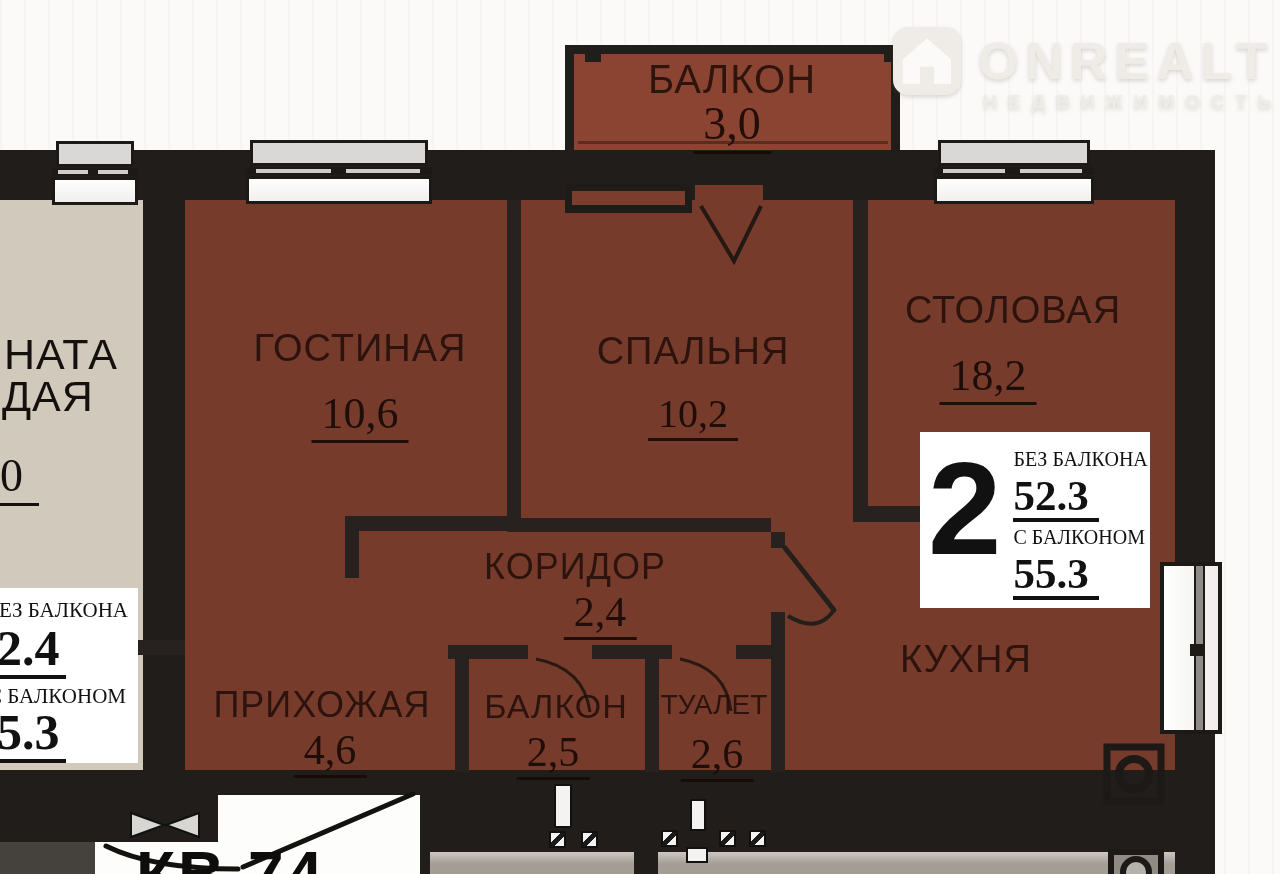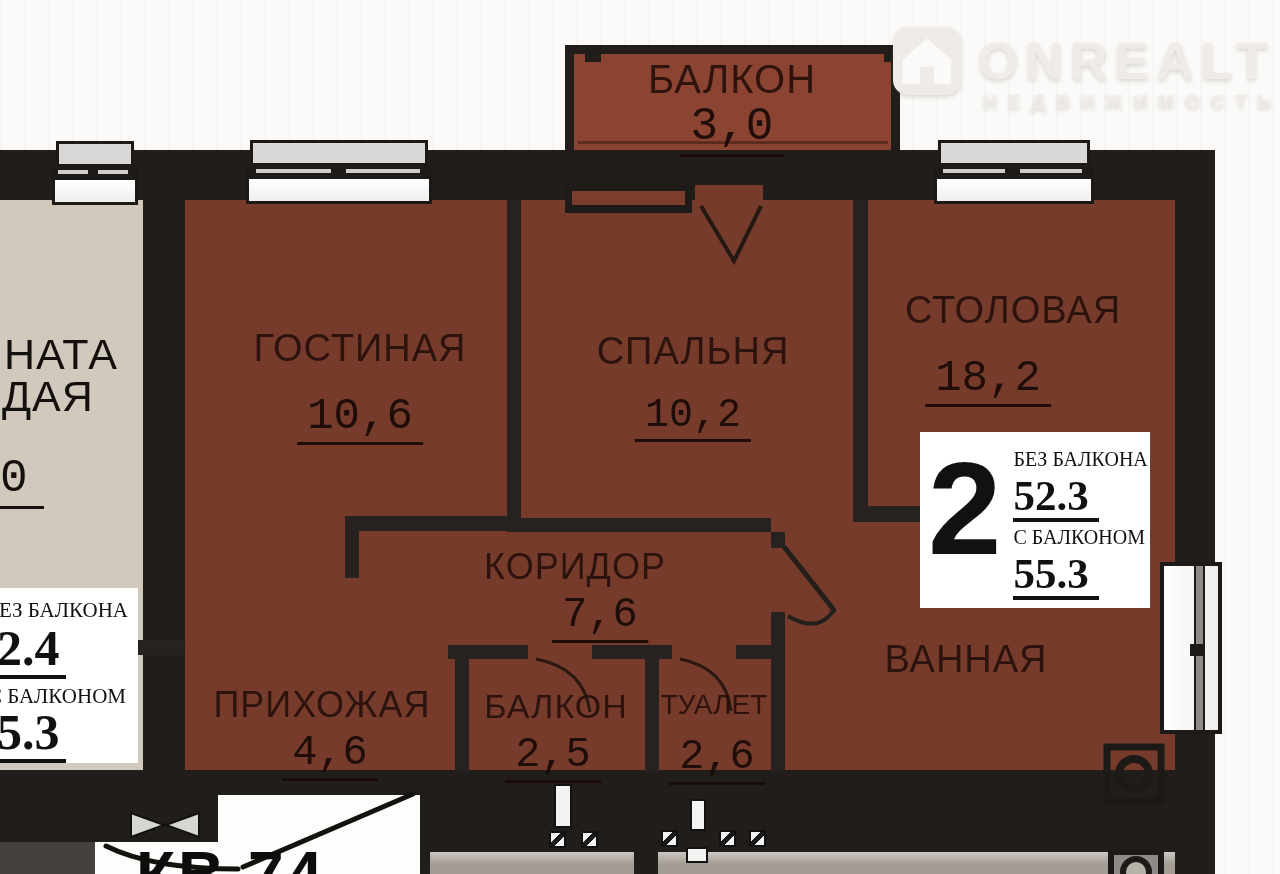--- a/index.html
+++ b/index.html
@@ -21,21 +21,21 @@
   .win .mull i{position:absolute;top:2px;height:4px;background:#cfcecb;}
   .win .sill-in{position:absolute;left:0;right:0;top:36px;height:28px;background:linear-gradient(#fff,#f0efee);border:3px solid #1c1916;box-sizing:border-box;}
   .darkwin{background:#1f1b18;}
   .darkwin .slit{position:absolute;left:7px;right:7px;top:8px;bottom:8px;background:#7b3e2d;}
   .kwin{background:linear-gradient(90deg,#fff,#efeeec);border:4px solid #1c1916;box-sizing:border-box;}
   .kwin .vline{position:absolute;top:0;bottom:0;left:30px;width:7px;background:#8f8b86;border-left:2px solid #1c1916;border-right:2px solid #1c1916;}
   .kwin .cross{position:absolute;left:26px;width:15px;height:12px;background:#1c1916;}
   
   .rlabel{position:absolute;transform:translateX(-50%);white-space:nowrap;color:rgba(34,14,9,.88);letter-spacing:1px;}
   .rarea{position:absolute;transform:translateX(-50%);white-space:nowrap;}
-  .rarea span{display:inline-block;font-family:Liberation Mono, monospace;color:rgba(24,10,7,.92);border-bottom:3px solid rgba(24,10,7,.92);padding:0 10px 1px;}
+  .rarea span{display:inline-block;font-family:Liberation Serif, serif;color:rgba(24,10,7,.92);border-bottom:3px solid rgba(24,10,7,.92);padding:0 10px 1px;}
   
   .sumbox{position:absolute;background:#fff;display:flex;}
   .big-num{font-weight:900;color:#111;font-family:"Liberation Sans",sans-serif;}
   .serif-lab{font-family:"Liberation Serif","DejaVu Serif",serif;color:#111;}
   .serif-num{font-family:"Liberation Serif","DejaVu Serif",serif;font-weight:700;color:#111;display:inline-block;border-bottom:4px solid #111;line-height:1.05;}
   
   .slot{position:absolute;background:#f4f3f1;border:2px solid #111;box-sizing:border-box;}
   .sq{position:absolute;width:17px;height:17px;background:
       linear-gradient(135deg,transparent 38%,#1a1a1a 38%,#1a1a1a 62%,transparent 62%),#f4f3f1;
       border:2px solid #111;box-sizing:border-box;}
@@ -150,32 +150,32 @@
   <div class="rlabel" style="left:360px;top:327px;font-size:38px;">ГОСТИНАЯ</div>
   <div class="rarea" style="left:360px;top:388px;font-size:44px;"><span>10,6</span></div>
 
   <div class="rlabel" style="left:693px;top:330px;font-size:38px;">СПАЛЬНЯ</div>
   <div class="rarea" style="left:693px;top:390px;font-size:40px;"><span>10,2</span></div>
 
   <div class="rlabel" style="left:1013px;top:289px;font-size:38px;text-align:center;">СТОЛОВАЯ</div>
   <div class="rarea" style="left:988px;top:350px;font-size:44px;"><span>18,2</span></div>
 
   <div class="rlabel" style="left:575px;top:546px;font-size:36px;">КОРИДОР</div>
-  <div class="rarea" style="left:600px;top:588px;font-size:42px;"><span>7,6</span></div>
+  <div class="rarea" style="left:600px;top:588px;font-size:42px;"><span>2,4</span></div>
 
   <div class="rlabel" style="left:322px;top:684px;font-size:36px;">ПРИХОЖАЯ</div>
   <div class="rarea" style="left:330px;top:726px;font-size:42px;"><span>4,6</span></div>
 
   <div class="rlabel" style="left:556px;top:687px;font-size:34px;">БАЛКОН</div>
   <div class="rarea" style="left:553px;top:728px;font-size:42px;"><span>2,5</span></div>
 
   <div class="rlabel" style="left:714px;top:689px;font-size:28px;letter-spacing:0;">ТУАЛЕТ</div>
   <div class="rarea" style="left:717px;top:730px;font-size:42px;"><span>2,6</span></div>
 
-  <div class="rlabel" style="left:966px;top:638px;font-size:38px;">ВАННАЯ</div>
+  <div class="rlabel" style="left:966px;top:638px;font-size:38px;">КУХНЯ</div>
 
   <div class="rlabel" style="left:4px;top:330px;font-size:43px;color:#14100d;transform:none;">НАТА</div>
   <div class="rlabel" style="left:2px;top:372px;font-size:43px;color:#14100d;transform:none;">ДАЯ</div>
   <div class="rarea" style="left:-6px;top:448px;font-size:46px;transform:none;"><span style="color:#14100d;border-color:#14100d;padding:0 16px 1px 6px;">0</span></div>
 
   <div class="sumbox" style="left:-42px;top:588px;width:180px;height:175px;display:block;overflow:visible;">
     <div class="serif-lab" style="position:absolute;right:10px;top:10px;font-size:21px;white-space:nowrap;">БЕЗ БАЛКОНА</div>
     <div style="position:absolute;left:14px;top:34px;"><span class="serif-num" style="font-size:50px;padding-right:6px;">32.4</span></div>
     <div class="serif-lab" style="position:absolute;right:12px;top:96px;font-size:21px;white-space:nowrap;">С БАЛКОНОМ</div>
     <div style="position:absolute;left:14px;top:118px;"><span class="serif-num" style="font-size:50px;padding-right:6px;">35.3</span></div>

